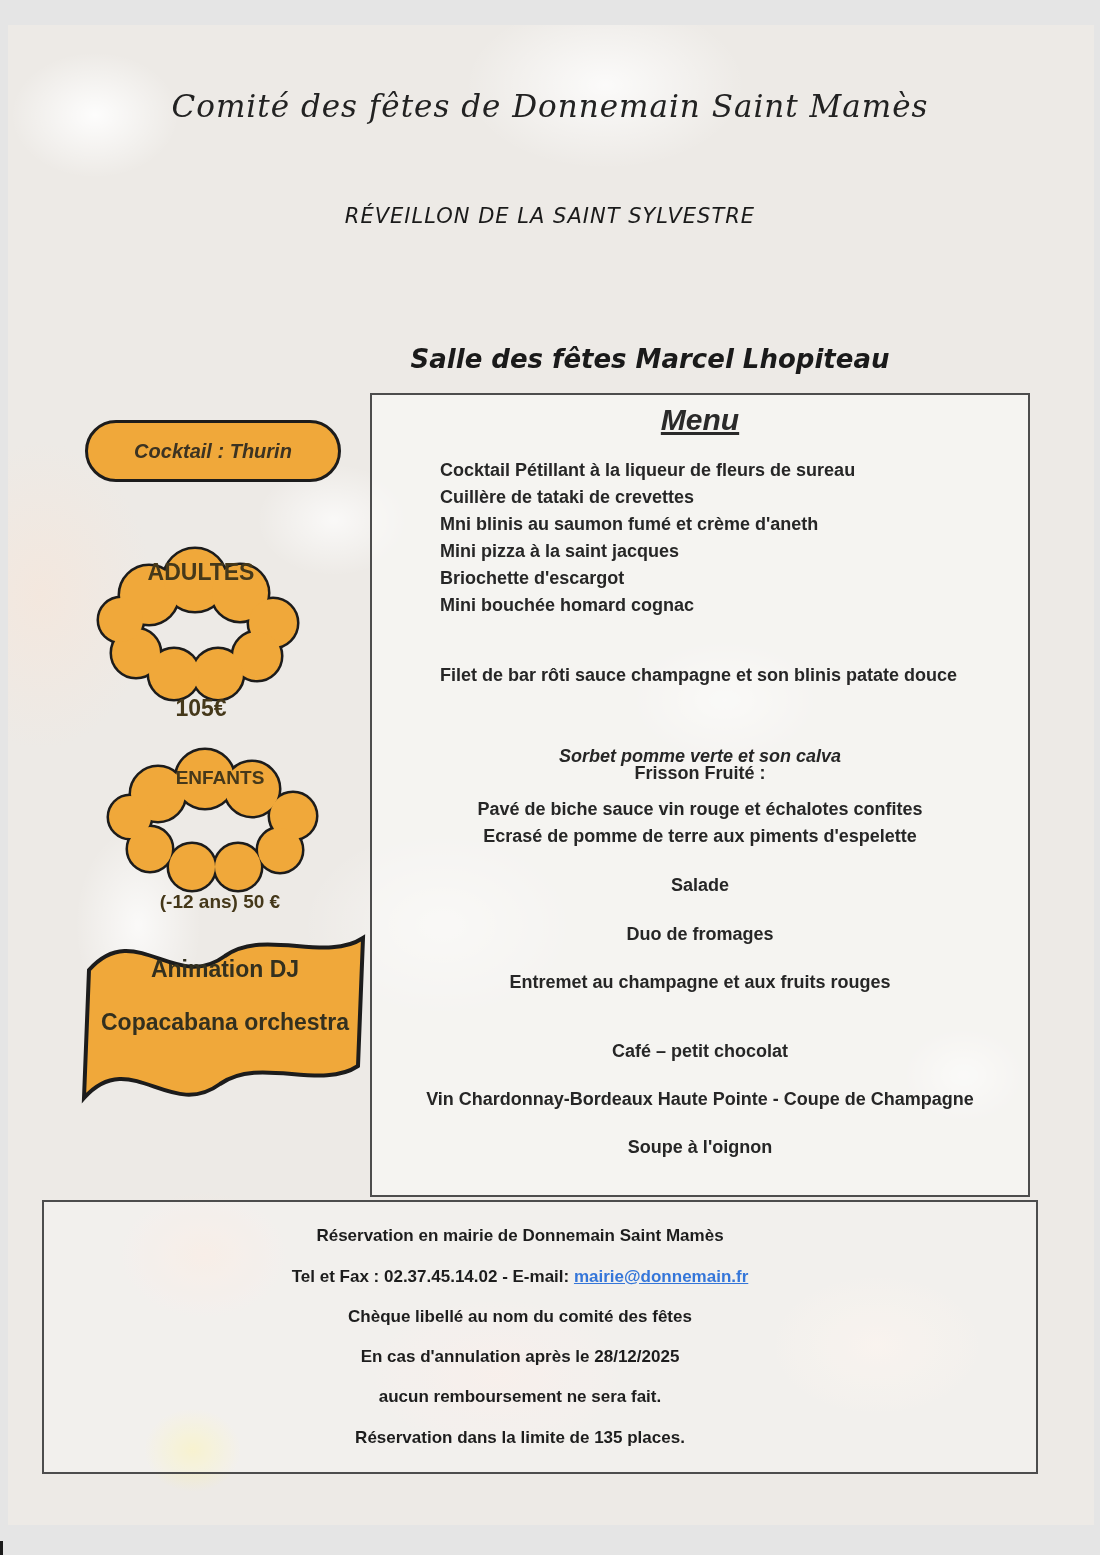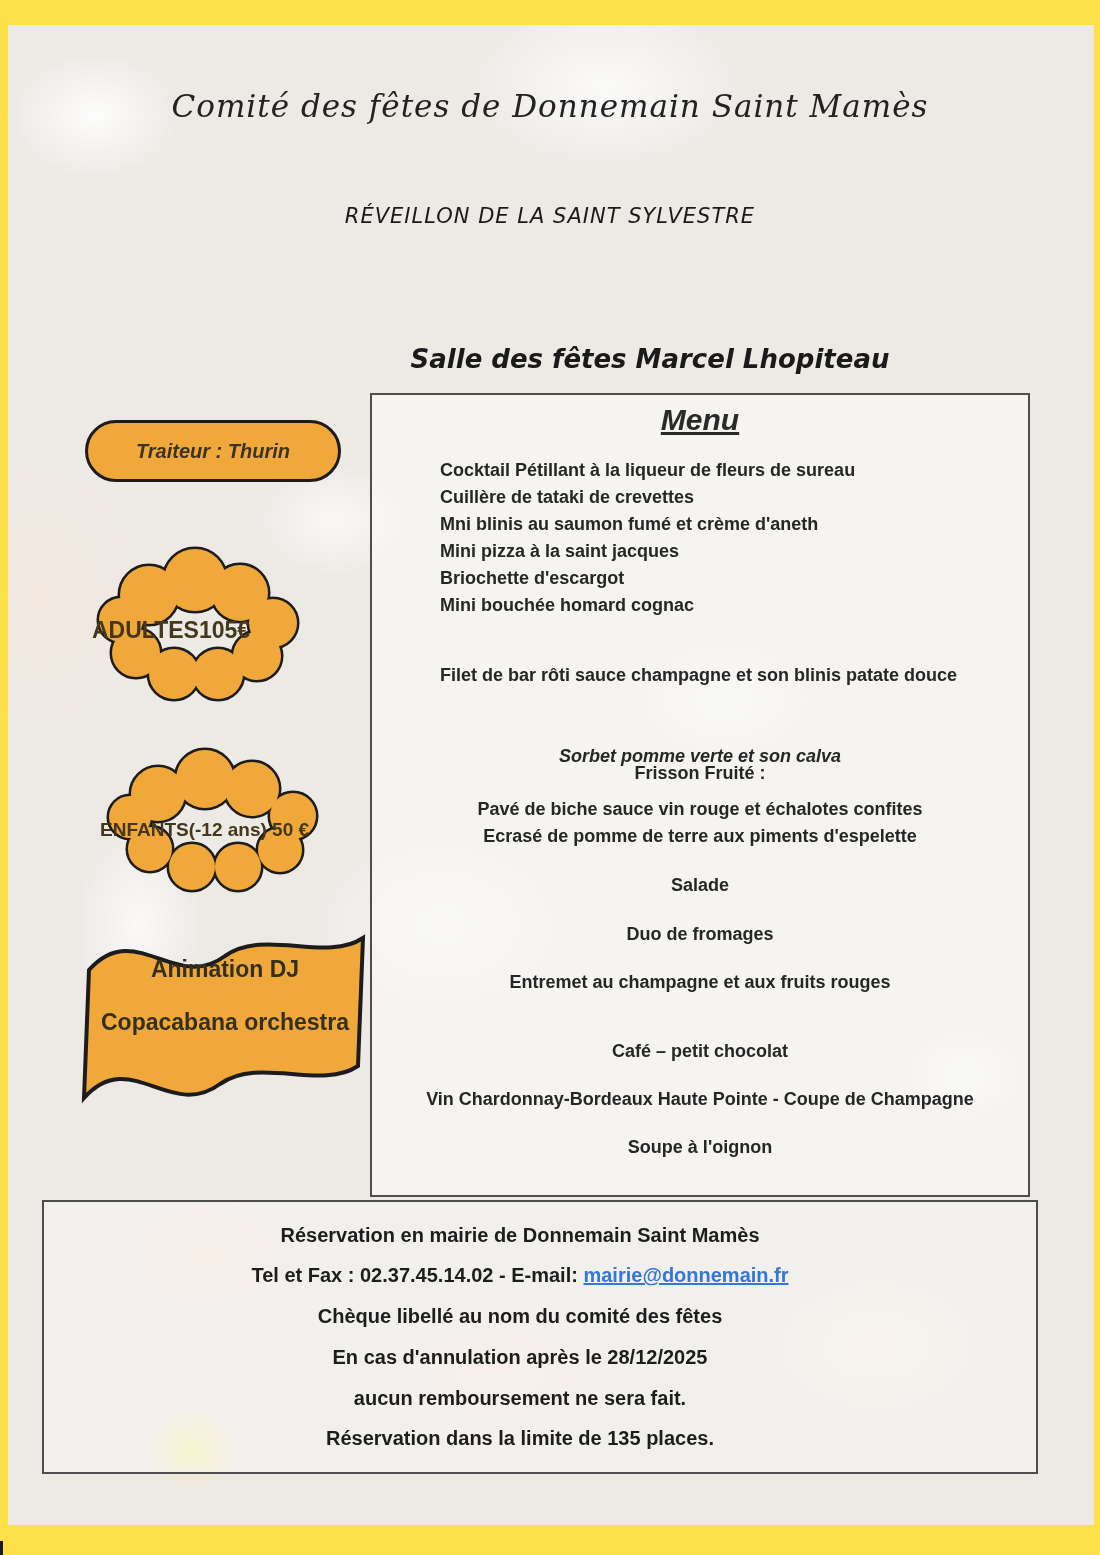--- a/index.html
+++ b/index.html
@@ -1,18 +1,18 @@
 <!DOCTYPE html>
 <html><head>
 <meta charset="utf-8">
 <style>
   * { margin:0; padding:0; box-sizing:border-box; }
   body { background:#ffffff; font-family:"Liberation Sans", sans-serif; }
   #page {
-    position:relative; width:1100px; height:1555px; background:#fde047;
+    position:relative; width:1100px; height:1555px; background:#e5e5e5;
     overflow:hidden;
   }
   
   .paper {
     position:absolute; left:8px; top:25px; width:1086px; height:1500px;
     background-color:#edeae6;
     background-image:
       radial-gradient(ellipse 120px 90px at 8% 6%,  rgba(255,255,255,.9), rgba(255,255,255,0) 70%),
       radial-gradient(ellipse 200px 120px at 55% 4%, rgba(255,255,255,.8), rgba(255,255,255,0) 70%),
       radial-gradient(ellipse 160px 220px at 3% 38%, rgba(244,231,221,.9), rgba(244,231,221,0) 70%),
@@ -70,59 +70,59 @@
   
   .pill {
     position:absolute; left:85px; top:420px; width:256px; height:62px;
     background:#f0a83a; border:3px solid #1c1c1c; border-radius:34px;
     display:flex; align-items:center; justify-content:center;
     font-size:20px; font-weight:bold; font-style:italic; color:#3c3322;
   }
   .cloud-wrap { position:absolute; }
   .cloud-wrap svg { display:block; }
   .cloud-text {
-    position:absolute; left:0; top:6px; width:100%; height:100%;
-    display:flex; flex-direction:row; align-items:center; justify-content:flex-start;
+    position:absolute; left:0; top:16px; width:100%; height:100%;
+    display:flex; flex-direction:column; align-items:center; justify-content:space-between;
     font-weight:bold; color:#4a3a18; text-align:center;
   }
   .adults  { left:92px;  top:538px; }
   .adults .cloud-text   { font-size:23px; line-height:36px; color:#45381a; }
   .children{ left:100px; top:742px; }
   .children .cloud-text { font-size:19px; line-height:40px; color:#45381a; }
   .banner  { left:75px;  top:898px; }
   .banner-text {
     position:absolute; left:0; top:18px; width:100%; height:160px;
     display:flex; flex-direction:column; align-items:center; justify-content:center;
     gap:26px; font-weight:bold; font-size:23px; color:#33301f; text-align:center;
   }
 
   
   .res-box {
     position:absolute; left:42px; top:1200px; width:996px; height:274px;
     border:2px solid #4d4d4d; background:rgba(255,255,255,.30);
     display:flex; flex-direction:column; justify-content:space-evenly;
     text-align:center; padding:4px 40px 4px 0;
   }
-  .res-line { font-weight:bold; font-size:20px; color:#1d1d1d; }
+  .res-line { font-weight:bold; font-size:17px; color:#1d1d1d; }
   .res-link { color:#3576d9; text-decoration:underline; cursor:pointer; }
 
   .scan-mark-bl { position:absolute; left:0; top:1541px; width:3px; height:14px; background:#1a1a1a; }
 </style>
 </head>
 <body>
 
 <div id="page">
   <div class="paper"></div>
 
   <div class="txt center committee">Comité des fêtes de Donnemain Saint Mamès</div>
   <div class="txt center event">RÉVEILLON DE LA SAINT SYLVESTRE</div>
   <div class="txt venue">Salle des fêtes Marcel Lhopiteau</div>
 
   <div class="pill">
-    <span>Traiteur : Thurin</span>
+    <span>Cocktail : Thurin</span>
   </div>
 
   <div class="cloud-wrap adults">
     <svg width="218" height="172" viewBox="0 0 218 172">
       <g stroke="#1c1c1c" stroke-width="5" fill="#f0a83a">
         <circle cx="57" cy="57" r="29"></circle>
           <circle cx="103" cy="42" r="31"></circle>
         <circle cx="148" cy="55" r="28"></circle>
           <circle cx="181" cy="85" r="24"></circle>
         <circle cx="165" cy="118" r="24"></circle>

